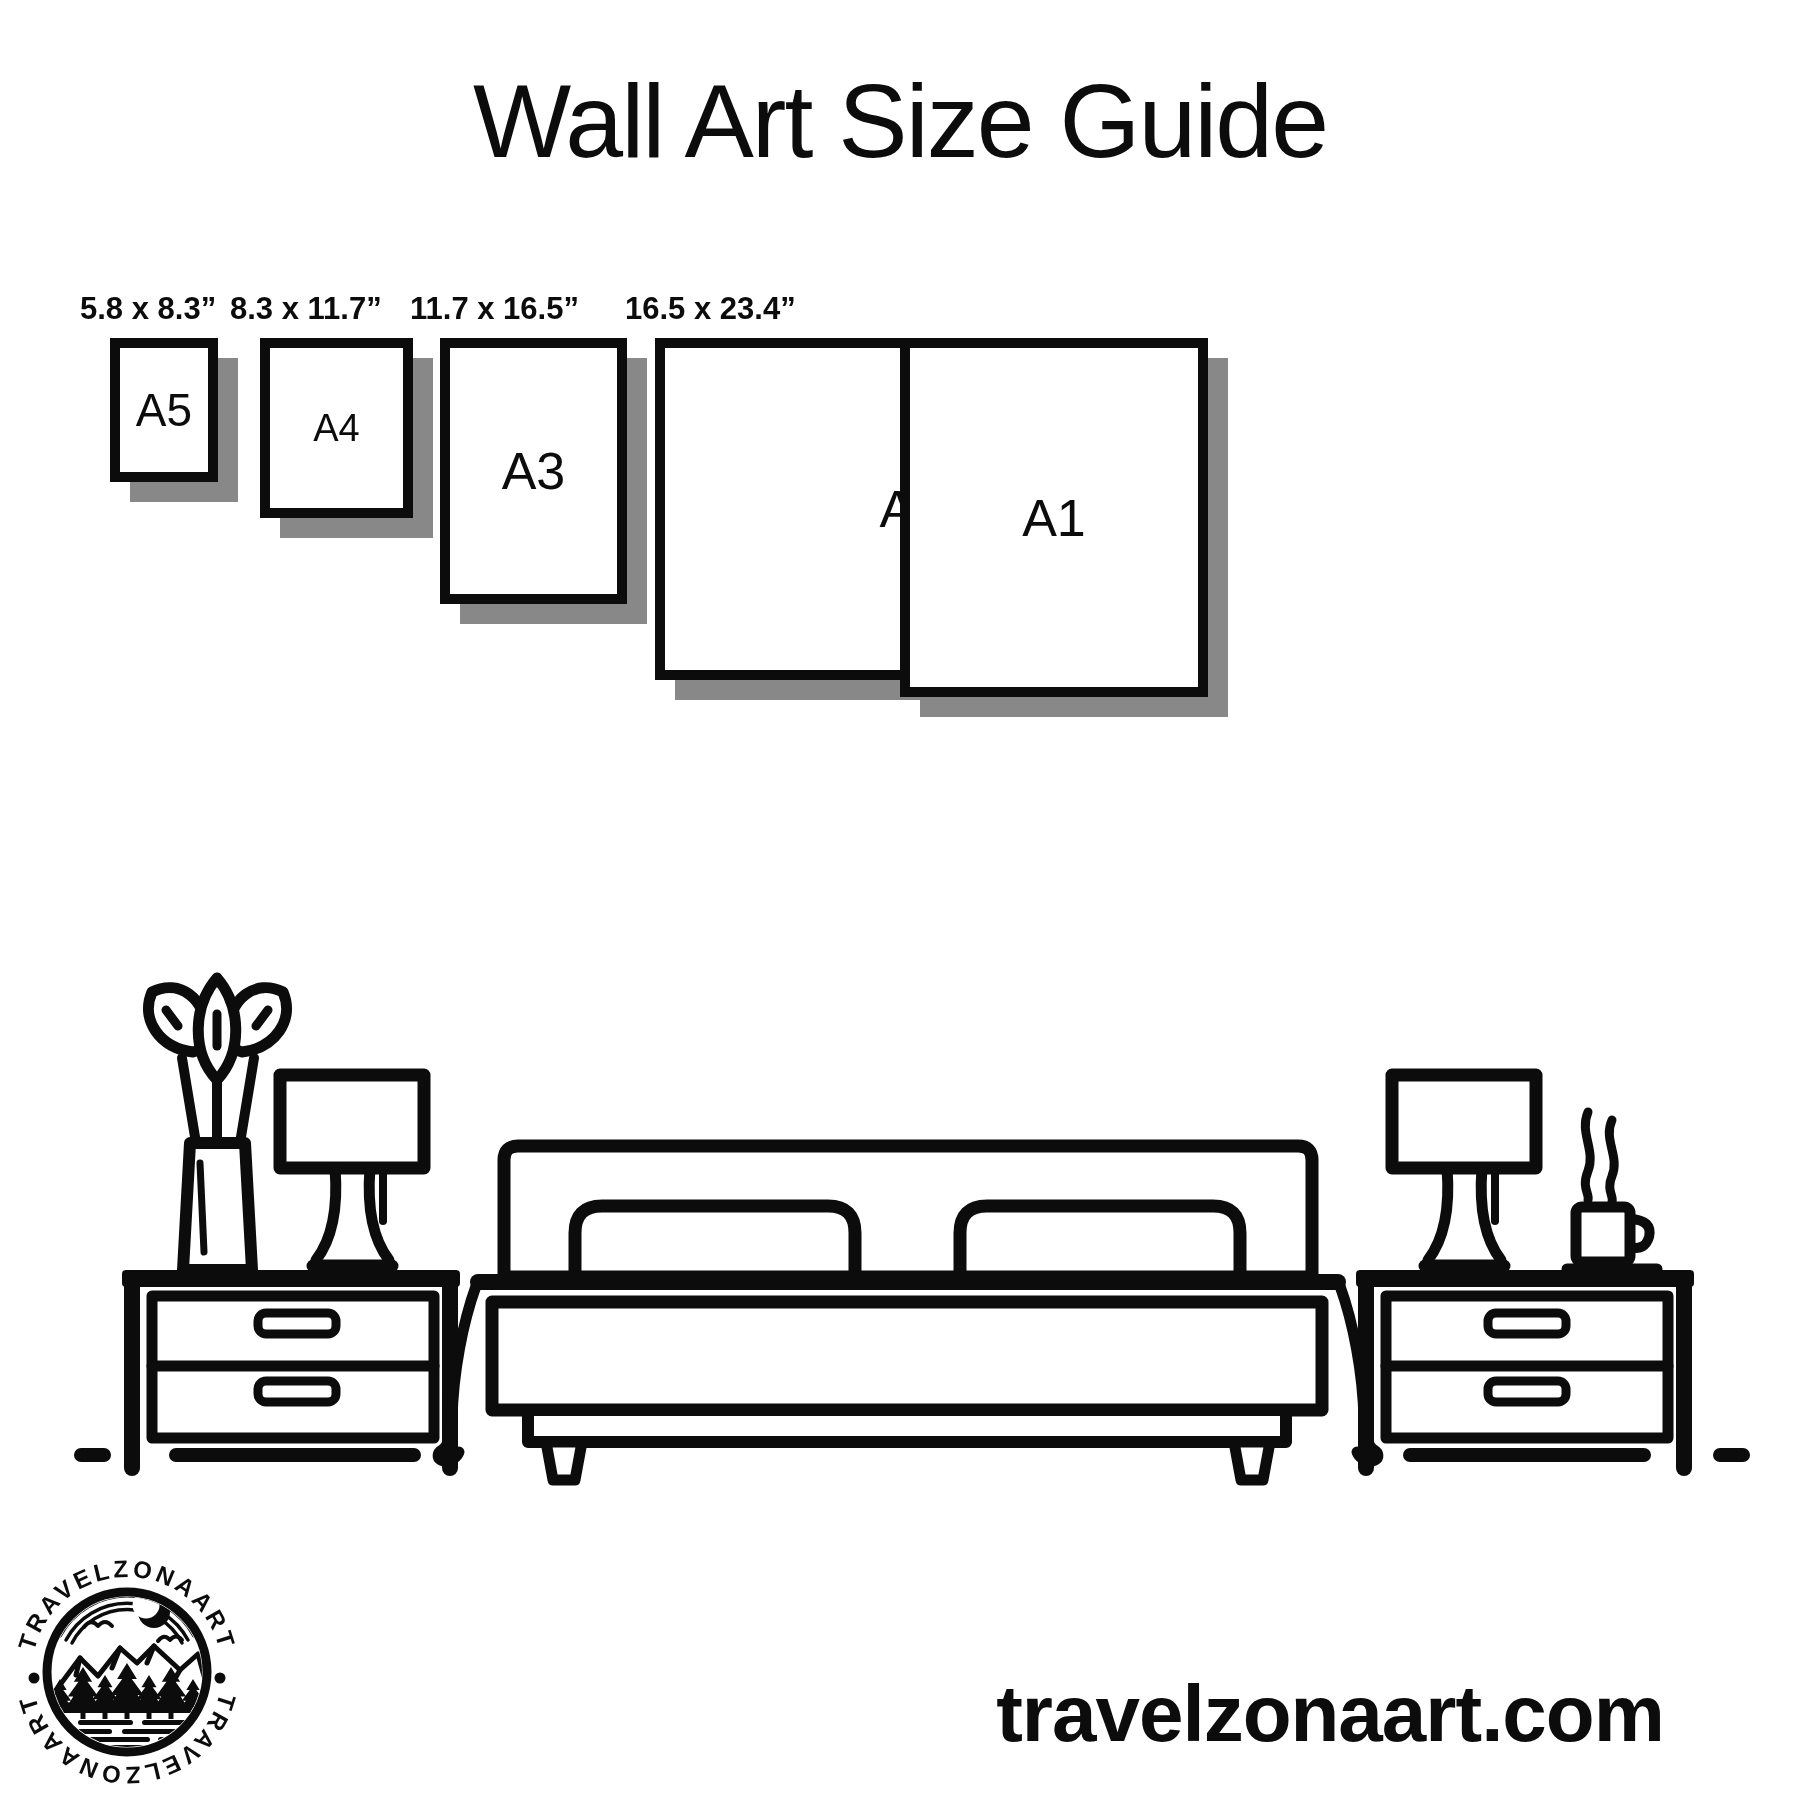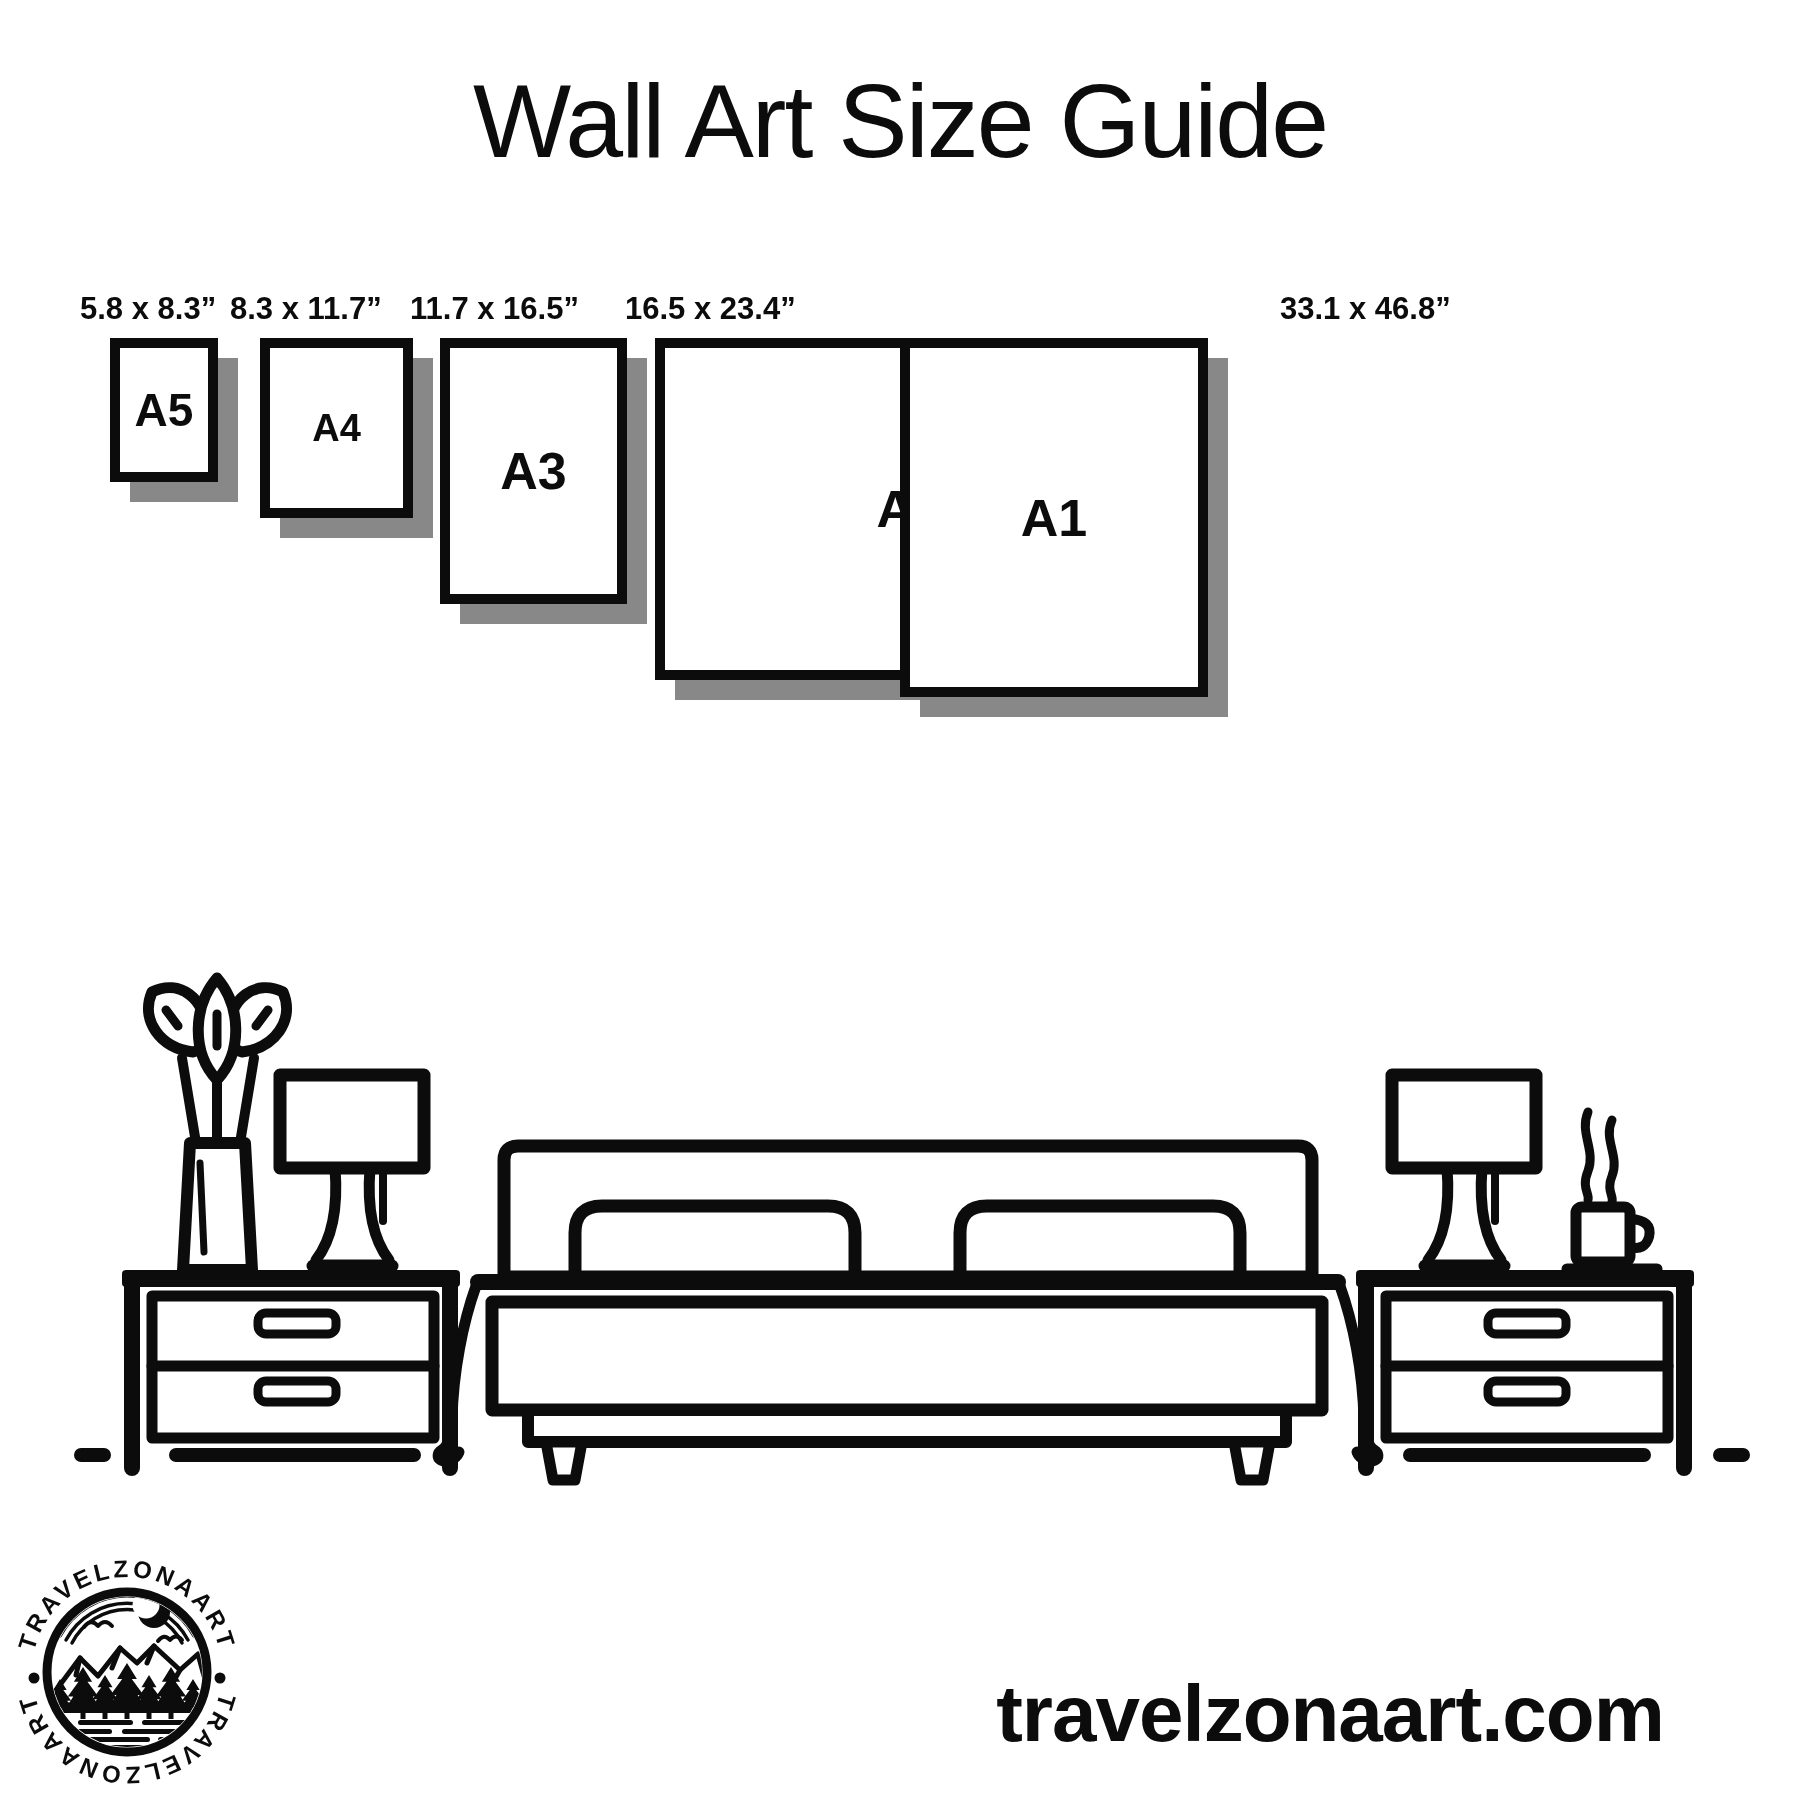--- a/index.html
+++ b/index.html
@@ -27,21 +27,21 @@
     top:288px;
   }
   .frame{
     position:absolute;
     box-sizing:border-box;
     background:#fff;
     border:10px solid var(--ink);
     box-shadow:20px 20px 0 0 var(--shadow);
     display:flex;align-items:center;justify-content:center;
   }
-  .frame .code{font-weight:bold;}
+  .frame .code{font-weight:normal;}
   
   .frame-a5{left:110px;top:338px;width:108px;height:144px;}
   .frame-a4{left:260px;top:338px;width:153px;height:180px;}
   .frame-a3{left:440px;top:338px;width:187px;height:266px;}
   .frame-a2{left:655px;top:338px;width:298px;height:342px;justify-content:flex-end;}
   .frame-a1{left:900px;top:338px;width:308px;height:359px;}
   .frame-a0{left:1310px;top:338px;width:390px;height:602px;}
   .code-a5{font-size:46px;}
   .code-a4{font-size:38px;}
   .code-a3{font-size:52px;}
@@ -65,21 +65,20 @@
 <body>
 
 <div id="poster">
 
   <div class="title">Wall Art Size Guide</div>
 
   <div class="dim-label lab-a5">5.8 x 8.3”</div>
   <div class="dim-label lab-a4">8.3 x 11.7”</div>
   <div class="dim-label lab-a3">11.7 x 16.5”</div>
   <div class="dim-label lab-a2">16.5 x 23.4”</div>
-  <div class="dim-label lab-a0">33.1 x 46.8”</div>
 
   <div class="frame frame-a5">
     <span class="code code-a5">A5</span>
   </div>
   <div class="frame frame-a4">
     <span class="code code-a4">A4</span>
   </div>
   <div class="frame frame-a3">
     <span class="code code-a3">A3</span>
   </div>

